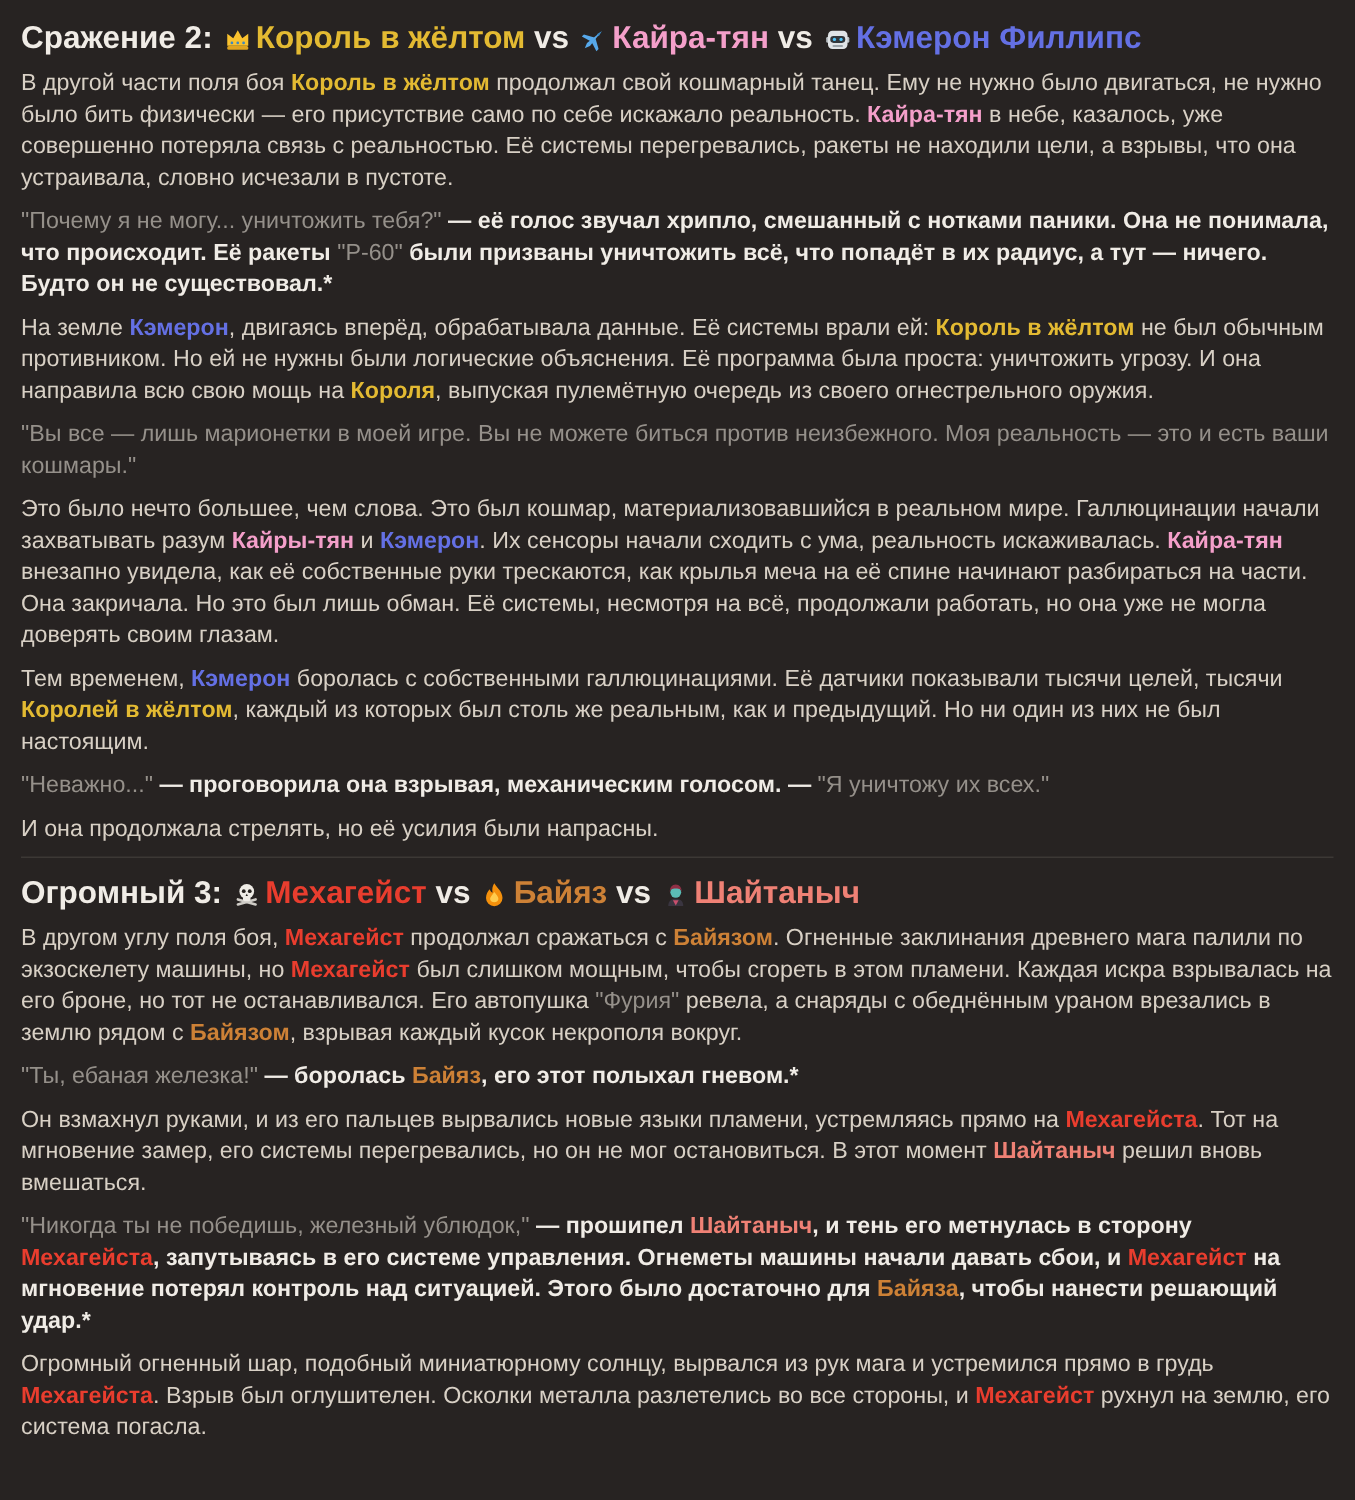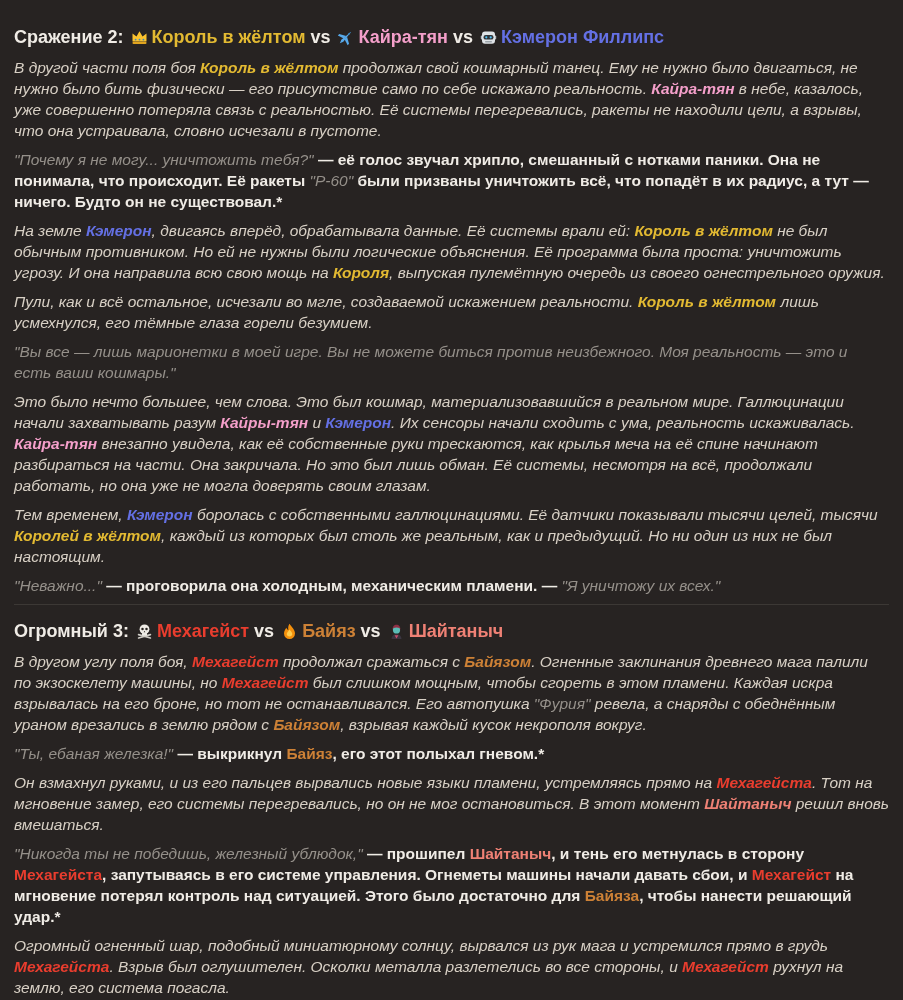--- a/index.html
+++ b/index.html
@@ -8,34 +8,34 @@
     --red:#e93d2e; --orange:#cd8136; --salmon:#ef8175; --divider:#3c3835;
   }
   *{box-sizing:border-box}
   html,body{background:var(--bg)}
   body{
     width:903px;height:1000px;margin:0;overflow:hidden;
     padding:11px 14px 0 14px;
     font-family:"Liberation Sans",sans-serif;
     font-size:15.5px;line-height:21px;color:var(--body);
   }
-  h3{margin:16px 0 9px 0;font-size:18px;line-height:21px;font-weight:700;color:var(--white)}
+  h3{margin:4px 0 9px 0;font-size:21px;line-height:21px;font-weight:700;color:var(--white)}
   p{margin:0 0 8px 0}
   hr{border:0;border-top:1px solid var(--divider);margin:6px 0 13px 0}
   .sg{white-space:pre-wrap}
   .c-body{color:var(--body)}
   .c-quote{color:var(--quote)}
   .c-white{color:var(--white)}
   .c-gold{color:var(--gold)}
   .c-pink{color:var(--pink)}
   .c-blurple{color:var(--blurple)}
   .c-red{color:var(--red)}
   .c-orange{color:var(--orange)}
   .c-salmon{color:var(--salmon)}
-  .mi{font-style:italic}
+  .mi{}
   .mb{font-weight:700}
   .emj{display:inline-block;margin:0 4px 0 2px;line-height:0}
   .emj svg{vertical-align:-3px}
 </style>
 </head>
 <body>
 
 <main id="chat-log">
     <section>
       <h3><span class="sg c-white mb">Сражение 2: </span><span class="emj"><svg width="17" height="17" viewBox="0 0 17 17">
@@ -56,25 +56,25 @@
             <rect x="14" y="6.5" width="2.2" height="4" rx="1" fill="#b9bfc4"></rect>
             <rect x="2" y="2.5" width="13" height="12.2" rx="3" fill="#dfe3e6"></rect>
             <rect x="3.5" y="6" width="10" height="4.6" rx="2.2" fill="#31363b"></rect>
             <circle cx="6.3" cy="8.3" r="1.1" fill="#4fc3f7"></circle>
             <circle cx="10.7" cy="8.3" r="1.1" fill="#4fc3f7"></circle>
             <rect x="5" y="12" width="7" height="1.4" rx="0.7" fill="#9aa2a8"></rect>
           </svg></span><span class="sg c-blurple mb">Кэмерон Филлипс</span></h3>
       <p><span class="sg c-body mi">В другой части поля боя </span><span class="sg c-gold mb mi">Король в жёлтом</span><span class="sg c-body mi"> продолжал свой кошмарный танец. Ему не нужно было двигаться, не нужно было бить физически — его присутствие само по себе искажало реальность. </span><span class="sg c-pink mb mi">Кайра-тян</span><span class="sg c-body mi"> в небе, казалось, уже совершенно потеряла связь с реальностью. Её системы перегревались, ракеты не находили цели, а взрывы, что она устраивала, словно исчезали в пустоте.</span></p>
       <p><span class="sg c-quote mi">"Почему я не могу... уничтожить тебя?"</span><span class="sg c-white mb"> — её голос звучал хрипло, смешанный с нотками паники. Она не понимала, что происходит. Её ракеты </span><span class="sg c-quote mi">"Р-60"</span><span class="sg c-white mb"> были призваны уничтожить всё, что попадёт в их радиус, а тут — ничего. Будто он не существовал.*</span></p>
       <p><span class="sg c-body mi">На земле </span><span class="sg c-blurple mb mi">Кэмерон</span><span class="sg c-body mi">, двигаясь вперёд, обрабатывала данные. Её системы врали ей: </span><span class="sg c-gold mb mi">Король в жёлтом</span><span class="sg c-body mi"> не был обычным противником. Но ей не нужны были логические объяснения. Её программа была проста: уничтожить угрозу. И она направила всю свою мощь на </span><span class="sg c-gold mb mi">Короля</span><span class="sg c-body mi">, выпуская пулемётную очередь из своего огнестрельного оружия.</span></p>
-      <p><span class="sg c-body mi">Пули, как и всё остальное, исчезали во мгле, создаваемой искажением реальности. </span><span class="sg c-gold mb mi">Король в жёлтом</span><span class="sg c-body mi"> лишь усмехнулся, его тёмные глаза горели безумием.</span></p>
       <p><span class="sg c-quote mi">"Вы все — лишь марионетки в моей игре. Вы не можете биться против неизбежного. Моя реальность — это и есть ваши кошмары."</span></p>
       <p><span class="sg c-body mi">Это было нечто большее, чем слова. Это был кошмар, материализовавшийся в реальном мире. Галлюцинации начали захватывать разум </span><span class="sg c-pink mb mi">Кайры-тян</span><span class="sg c-body mi"> и </span><span class="sg c-blurple mb mi">Кэмерон</span><span class="sg c-body mi">. Их сенсоры начали сходить с ума, реальность искаживалась. </span><span class="sg c-pink mb mi">Кайра-тян</span><span class="sg c-body mi"> внезапно увидела, как её собственные руки трескаются, как крылья меча на её спине начинают разбираться на части. Она закричала. Но это был лишь обман. Её системы, несмотря на всё, продолжали работать, но она уже не могла доверять своим глазам.</span></p>
       <p><span class="sg c-body mi">Тем временем, </span><span class="sg c-blurple mb mi">Кэмерон</span><span class="sg c-body mi"> боролась с собственными галлюцинациями. Её датчики показывали тысячи целей, тысячи </span><span class="sg c-gold mb mi">Королей в жёлтом</span><span class="sg c-body mi">, каждый из которых был столь же реальным, как и предыдущий. Но ни один из них не был настоящим.</span></p>
-      <p><span class="sg c-quote mi">"Неважно..."</span><span class="sg c-white mb"> — проговорила она холодным, механическим пламени. — </span><span class="sg c-quote mi">"Я уничтожу их всех."</span></p>
+      <p><span class="sg c-quote mi">"Неважно..."</span><span class="sg c-white mb"> — проговорила она взрывая, механическим голосом. — </span><span class="sg c-quote mi">"Я уничтожу их всех."</span></p>
+      <p><span class="sg c-body mi">И она продолжала стрелять, но её усилия были напрасны.</span></p>
     </section>
     <hr>
     <section>
       <h3><span class="sg c-white mb">Огромный 3: </span><span class="emj"><svg width="17" height="17" viewBox="0 0 17 17">
             <g stroke="#cfccc6" stroke-width="1.7" stroke-linecap="round">
               <line x1="2.6" y1="11.6" x2="14.4" y2="15"></line>
               <line x1="14.4" y1="11.6" x2="2.6" y2="15"></line>
             </g>
             <circle cx="8.5" cy="6.3" r="4.9" fill="#efece6"></circle>
             <rect x="6" y="9.4" width="5" height="3.4" rx="1.3" fill="#efece6"></rect>
@@ -84,18 +84,18 @@
           </svg></span><span class="sg c-red mb">Мехагейст</span><span class="sg c-white mb"> vs </span><span class="emj"><svg width="17" height="17" viewBox="0 0 17 17">
             <path d="M8.5 0.8 C10.5 4 14 6.5 14 10.6 A5.5 5.5 0 0 1 3 10.6 C3 8 4.4 6 5.5 4.8 C5.8 6.1 6.6 6.9 7.4 7.1 C6.8 4.6 7.5 2.3 8.5 0.8 Z" fill="#f4900c"></path>
             <path d="M8.5 6.6 C9.8 8.3 11.3 9.4 11.3 11.4 A2.9 2.9 0 0 1 5.7 11.4 C5.7 9.7 7.4 8.4 8.5 6.6 Z" fill="#ffcc4d"></path>
           </svg></span><span class="sg c-orange mb">Байяз</span><span class="sg c-white mb"> vs </span><span class="emj"><svg width="17" height="17" viewBox="0 0 17 17">
             <path d="M3.5 16 C3.5 12.8 5.5 11.2 8.5 11.2 C11.5 11.2 13.5 12.8 13.5 16 Z" fill="#3a3540"></path>
             <path d="M6.6 12.2 L8.5 15.6 L10.4 12.2 Z" fill="#c94f6d"></path>
             <circle cx="8.5" cy="6.9" r="3.6" fill="#5bbcb6"></circle>
             <path d="M4.6 7 C4.3 3.6 6.2 1.7 8.5 1.7 C10.8 1.7 12.7 3.6 12.4 7 C12.2 5 11.2 4.4 8.5 4.4 C5.8 4.4 4.8 5 4.6 7 Z" fill="#8f2f45"></path>
           </svg></span><span class="sg c-salmon mb">Шайтаныч</span></h3>
       <p><span class="sg c-body mi">В другом углу поля боя, </span><span class="sg c-red mb mi">Мехагейст</span><span class="sg c-body mi"> продолжал сражаться с </span><span class="sg c-orange mb mi">Байязом</span><span class="sg c-body mi">. Огненные заклинания древнего мага палили по экзоскелету машины, но </span><span class="sg c-red mb mi">Мехагейст</span><span class="sg c-body mi"> был слишком мощным, чтобы сгореть в этом пламени. Каждая искра взрывалась на его броне, но тот не останавливался. Его автопушка </span><span class="sg c-quote mi">"Фурия"</span><span class="sg c-body mi"> ревела, а снаряды с обеднённым ураном врезались в землю рядом с </span><span class="sg c-orange mb mi">Байязом</span><span class="sg c-body mi">, взрывая каждый кусок некрополя вокруг.</span></p>
-      <p><span class="sg c-quote mi">"Ты, ебаная железка!"</span><span class="sg c-white mb"> — выкрикнул </span><span class="sg c-orange mb">Байяз</span><span class="sg c-white mb">, его этот полыхал гневом.*</span></p>
+      <p><span class="sg c-quote mi">"Ты, ебаная железка!"</span><span class="sg c-white mb"> — боролась </span><span class="sg c-orange mb">Байяз</span><span class="sg c-white mb">, его этот полыхал гневом.*</span></p>
       <p><span class="sg c-body mi">Он взмахнул руками, и из его пальцев вырвались новые языки пламени, устремляясь прямо на </span><span class="sg c-red mb mi">Мехагейста</span><span class="sg c-body mi">. Тот на мгновение замер, его системы перегревались, но он не мог остановиться. В этот момент </span><span class="sg c-salmon mb mi">Шайтаныч</span><span class="sg c-body mi"> решил вновь вмешаться.</span></p>
       <p><span class="sg c-quote mi">"Никогда ты не победишь, железный ублюдок,"</span><span class="sg c-white mb"> — прошипел </span><span class="sg c-salmon mb">Шайтаныч</span><span class="sg c-white mb">, и тень его метнулась в сторону </span><span class="sg c-red mb">Мехагейста</span><span class="sg c-white mb">, запутываясь в его системе управления. Огнеметы машины начали давать сбои, и </span><span class="sg c-red mb">Мехагейст</span><span class="sg c-white mb"> на мгновение потерял контроль над ситуацией. Этого было достаточно для </span><span class="sg c-orange mb">Байяза</span><span class="sg c-white mb">, чтобы нанести решающий удар.*</span></p>
       <p><span class="sg c-body mi">Огромный огненный шар, подобный миниатюрному солнцу, вырвался из рук мага и устремился прямо в грудь </span><span class="sg c-red mb mi">Мехагейста</span><span class="sg c-body mi">. Взрыв был оглушителен. Осколки металла разлетелись во все стороны, и </span><span class="sg c-red mb mi">Мехагейст</span><span class="sg c-body mi"> рухнул на землю, его система погасла.</span></p>
     </section>
   </main>
 
 </body></html>

